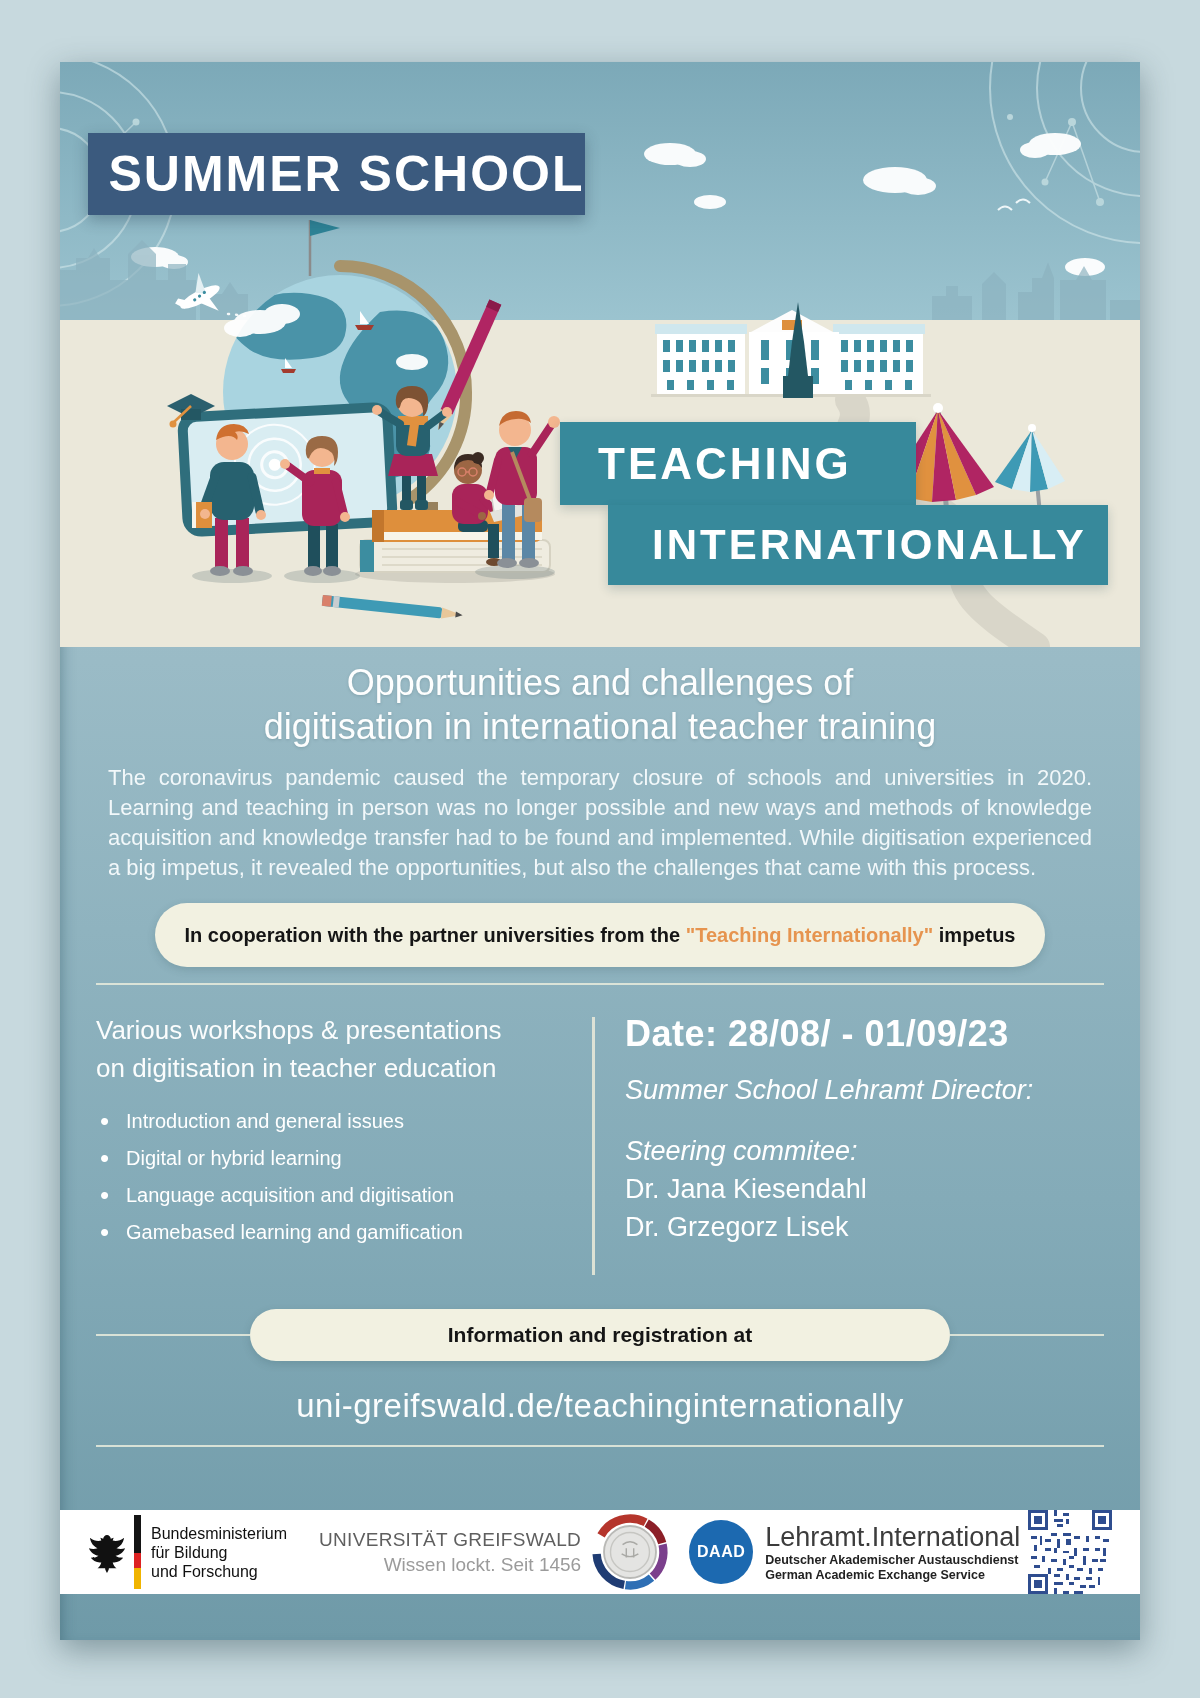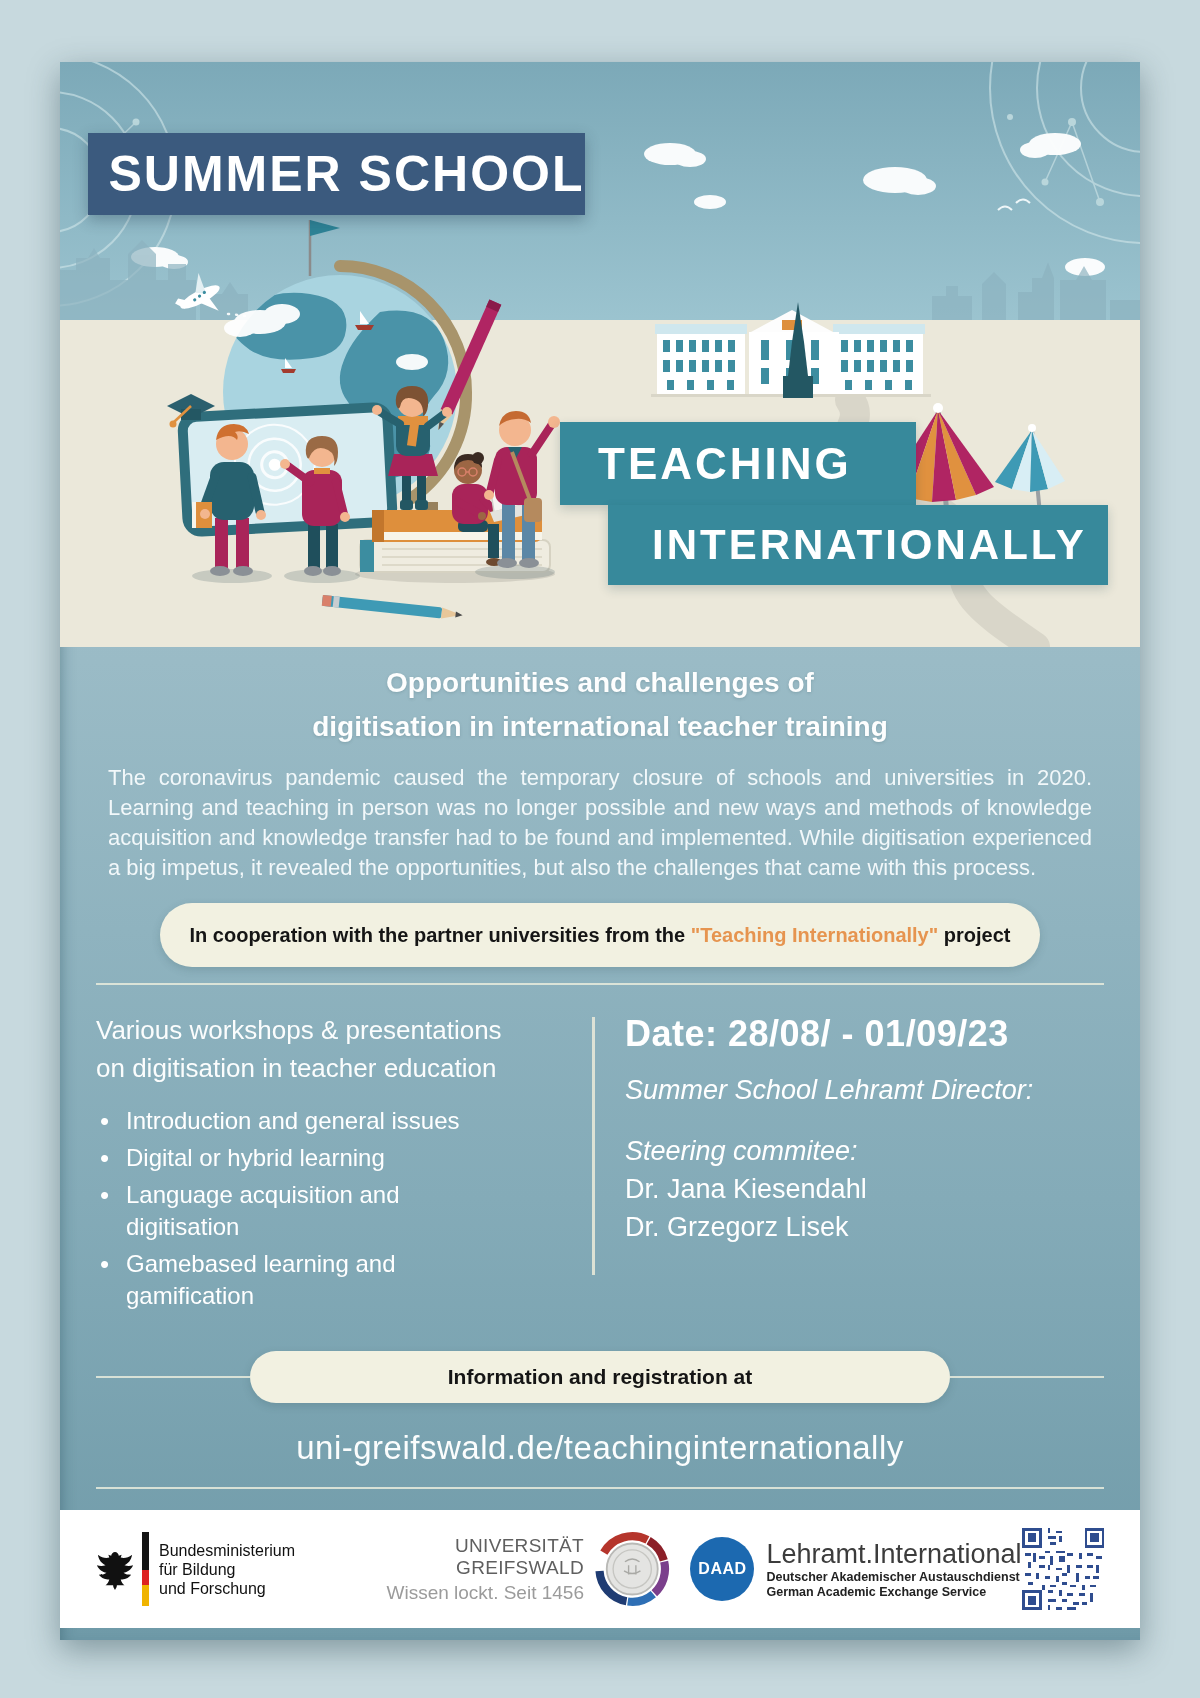--- a/index.html
+++ b/index.html
@@ -16,51 +16,51 @@
 
   .banner-navy { position:absolute; left:28px; top:71px; width:497px; height:82px; background:#3b5a7e;
     color:#fff; display:flex; align-items:center; justify-content:center; font-weight:bold;
     font-size:50px; letter-spacing:2px; box-shadow:0 5px 14px rgba(20,40,60,.3);padding-left:20px; }
   .banner-teal { position:absolute; background:#37899b; color:#fff; font-weight:bold;
     display:flex; align-items:center; box-shadow:0 4px 10px rgba(20,60,70,.2); }
   .bt1 { left:500px; top:360px; width:356px; height:83px; font-size:44px; padding-left:38px; letter-spacing:3px; }
   .bt2 { left:548px; top:443px; width:500px; height:80px; font-size:42px; padding-left:44px; letter-spacing:3px; }
 
   .content { flex:none; height:863px; padding:14px 36px 0; color:#fff; overflow:hidden; }
-  .title { text-align:center; font-size:28px; font-weight:bold; line-height:44px; color:#fdfefe;
+  .title { text-align:center; font-size:36px; font-weight:normal; line-height:44px; color:#fdfefe;
     text-shadow:0 1px 3px rgba(60,90,100,.25); }
   .title span { display:block; }
   .intro { margin:14px 12px 0; font-size:22px; line-height:30px; text-align:justify; color:#f2f8fa; }
   .coop-pill { margin:20px auto 0; width:fit-content; max-width:1004px; height:64px; padding:0 30px;
     border-radius:32px; background:#f2f1e1; color:#151515; font-weight:bold; font-size:20px;
     display:flex; align-items:center; white-space:pre; box-shadow:0 3px 8px rgba(40,70,80,.18); }
   .coop-pill .hl { color:#e6944f; }
   .divider { height:2px; background:#e9ecdd; opacity:.85; margin-top:16px; }
   .columns { display:flex; margin-top:26px; }
   .col-left { width:490px; }
   .wk-heading { font-size:26px; line-height:38px; color:#fbfdfd; }
   .wk-heading span { display:block; white-space:nowrap; }
   .wk-list { list-style:none; margin-top:18px; width:420px; }
-  .wk-list li { position:relative; padding-left:30px; font-size:24px; line-height:32px; margin-bottom:5px; }
+  .wk-list li { position:relative; padding-left:30px; font-size:20px; line-height:32px; margin-bottom:5px; }
   .wk-list li::before { content:"•"; position:absolute; left:4px; top:0; font-size:26px; }
   .vdiv { width:3px; background:#e6e8d8; opacity:.9; margin:6px 30px 0 6px; height:258px; }
   .col-right { flex:1; padding-top:2px; }
   .date { font-size:36px; font-weight:bold; letter-spacing:.5px; }
   .lbl { font-style:italic; font-size:27px; margin-top:20px; }
   .lbl.steer { margin-top:30px; }
   .nm { font-size:27px; margin-top:7px; }
   .info-row { display:flex; align-items:center; margin-top:34px; }
   .hline { flex:1; height:2px; background:#e9ecdd; opacity:.85; }
   .info-pill { width:700px; height:52px; border-radius:26px; background:#f2f1e1; color:#151515;
     font-weight:bold; font-size:21px; display:flex; align-items:center; justify-content:center;
     box-shadow:0 3px 8px rgba(40,70,80,.18); }
   .url { text-align:center; font-size:33px; letter-spacing:.5px; margin-top:26px; color:#fbfdfd; }
   .divider.d2 { margin-top:20px; }
 
-  .footer { flex:none; height:118px; background:#ffffff; display:flex; align-items:center; padding:0 36px; }
+  .footer { flex:none; height:84px; background:#ffffff; display:flex; align-items:center; padding:0 28px; }
   .bmbf { display:flex; align-items:center; }
   .flagbar { width:7px; height:74px; margin:0 10px 0 8px;
     background:linear-gradient(180deg,#141414 0 52%, #dd2222 52% 72%, #f0b400 72% 100%); }
   .bmbf-text { font-size:16px; line-height:19px; color:#101010; }
   .uni { display:flex; align-items:center; margin-left:32px; }
   .uni-text { text-align:right; }
   .uni-name { font-size:19px; letter-spacing:.3px; color:#5f5f5f; }
   .uni-tag { font-size:19px; color:#9b9b9b; margin-top:3px; }
   .seal { margin-left:10px; }
   .daad { display:flex; align-items:center; margin-left:20px; }
@@ -401,21 +401,21 @@
 
   <div class="content">
     <h1 class="title">
       <span>Opportunities and challenges of</span>
       <span>digitisation in international teacher training</span>
     </h1>
 
     <p class="intro">The coronavirus pandemic caused the temporary closure of schools and universities in 2020. Learning and teaching in person was no longer possible and new ways and methods of knowledge acquisition and knowledge transfer had to be found and implemented. While digitisation experienced a big impetus, it revealed the opportunities, but also the challenges that came with this process.</p>
 
     <div class="coop-pill">
-      <span>In cooperation with the partner universities from the </span><span class="hl">"Teaching Internationally"</span><span> project</span>
+      <span>In cooperation with the partner universities from the </span><span class="hl">"Teaching Internationally"</span><span> impetus</span>
     </div>
 
     <div class="divider"></div>
 
     <div class="columns">
       <div class="col-left">
         <div class="wk-heading">
           <span>Various workshops &amp; presentations</span>
           <span>on digitisation in teacher education</span>
         </div>

